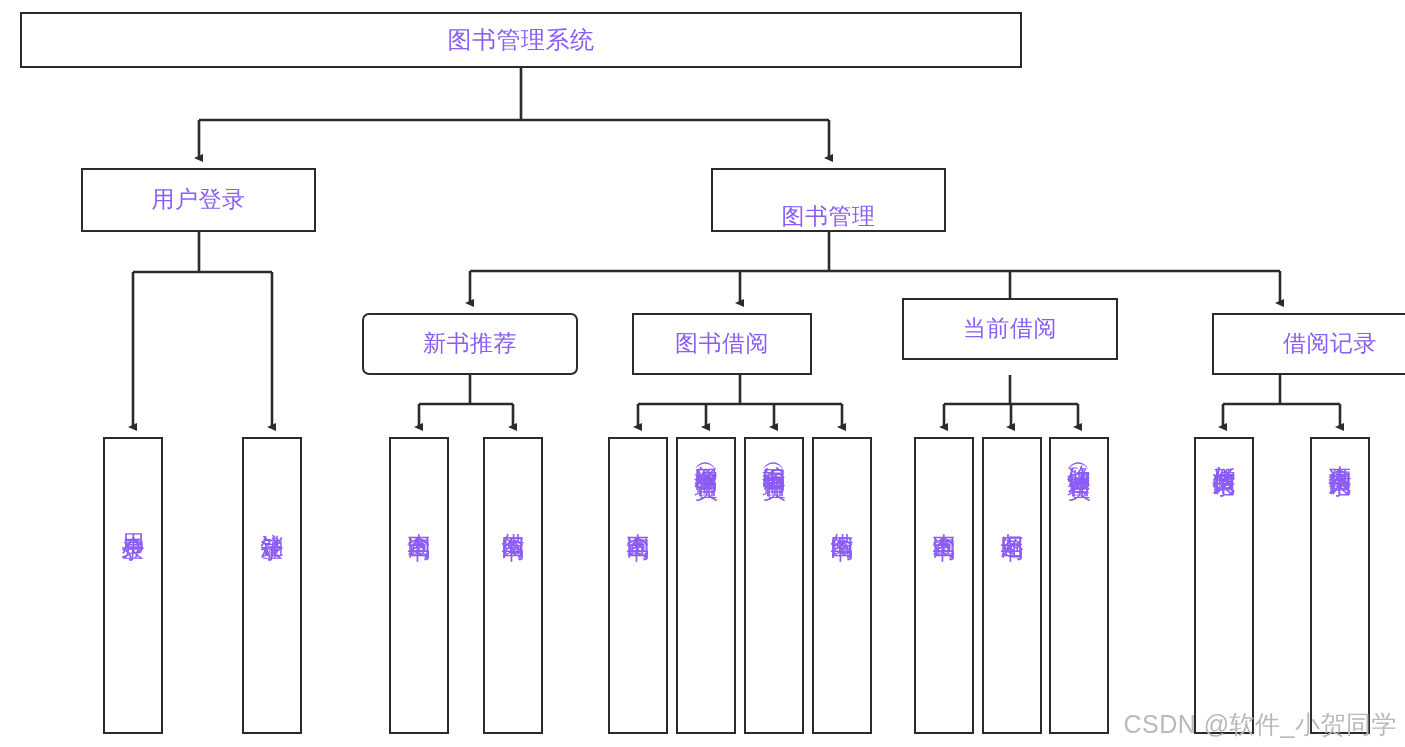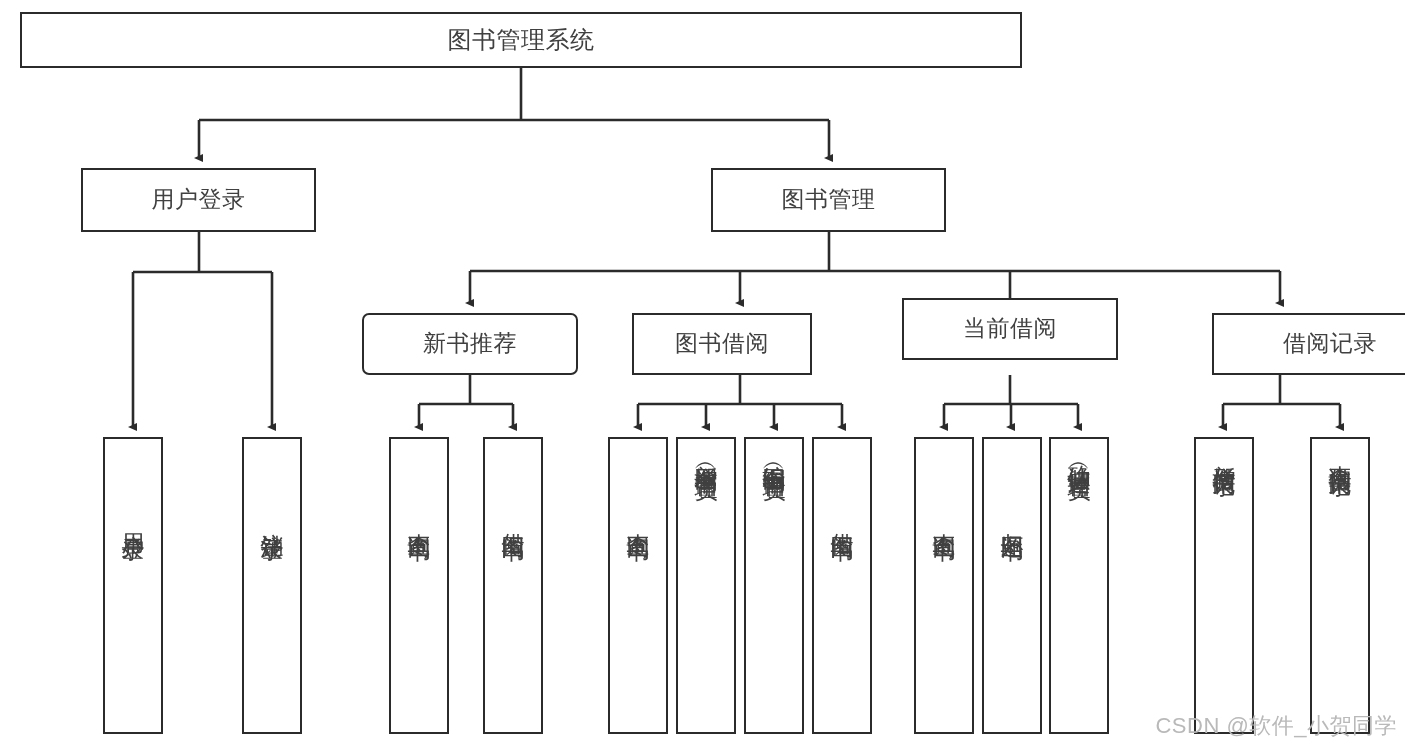--- a/index.html
+++ b/index.html
@@ -27,21 +27,21 @@
     pointer-events: none;
   }
   .node {
     position: absolute;
     box-sizing: border-box;
     border: 2.5px solid #2b2b2b;
     background: #ffffff;
     display: flex;
     align-items: center;
     justify-content: center;
-    color: #404040;
+    color: #8b5cf6;
     font-family: Liberation Serif, serif;
   }
   .node .label {
     display: block;
     text-align: center;
     line-height: 1.18;
     letter-spacing: 0.5px;
   }
   
   .node.h .label {
@@ -63,21 +63,21 @@
     letter-spacing: 2px;
     white-space: nowrap;
   }
   .node.v.mid .label  { margin-top: 76px; }
   .node.v.tall .label { margin-top: 8px; }
   .node.v.lead .label { margin-top: 8px; }
   .watermark {
     position: absolute;
     right: 8px;
     bottom: 6px;
-    font-size: 22px;
+    font-size: 25px;
     color: #b9b9b9;
     letter-spacing: 0.5px;
     user-select: none;
     white-space: nowrap;
     margin-top: 24px;
   }
 </style>
 </head>
 <body>
 
@@ -133,21 +133,21 @@
     </g>
   </svg>
 
   <div class="node h root" style="left:20px; top:12px; width:1002px; height:56px;">
     <span class="label">图书管理系统</span>
   </div>
 
   <div class="node h" style="left:81px; top:168px; width:235px; height:64px;">
     <span class="label">用户登录</span>
   </div>
-  <div class="node h" style="left:711px; top:168px; width:235px; height:64px;">
+  <div class="node h" style="left:711px; top:168px; width:235px; height:64px;align-items:flex-end;">
     <span class="label">图书管理</span>
   </div>
 
   <div class="node h" style="left:362px; top:313px; width:216px; height:62px;border-radius:7px;">
     <span class="label">新书推荐</span>
   </div>
   <div class="node h" style="left:632px; top:313px; width:180px; height:62px;">
     <span class="label">图书借阅</span>
   </div>
   <div class="node h" style="left:902px; top:298px; width:216px; height:62px;">

